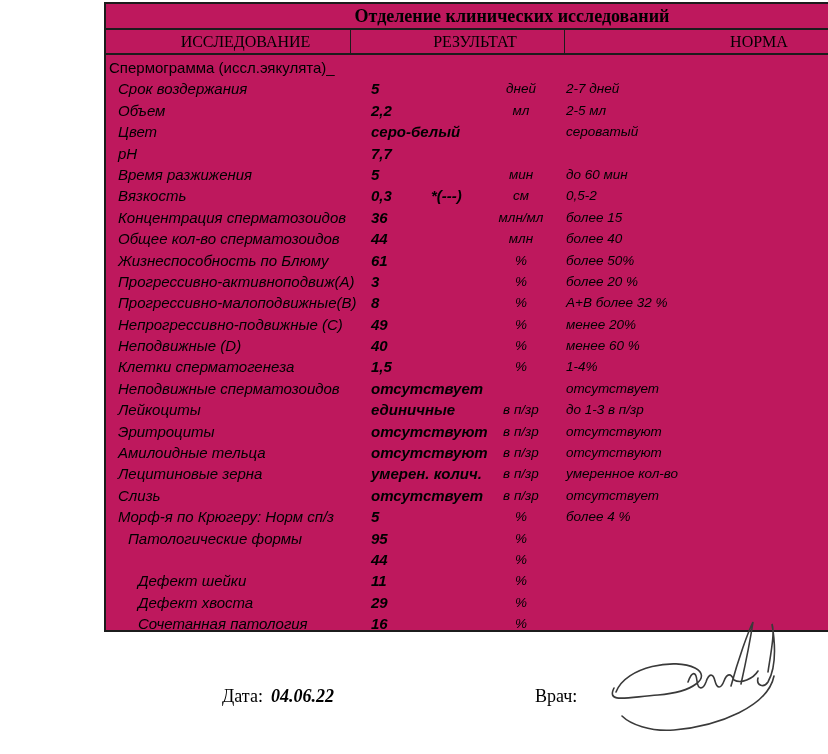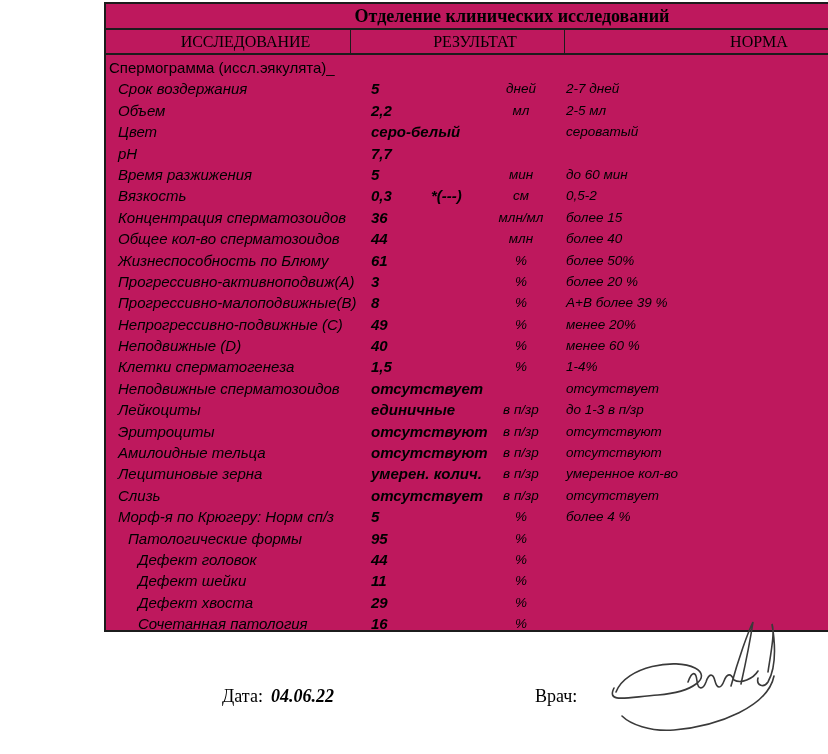--- a/index.html
+++ b/index.html
@@ -116,21 +116,21 @@
       <div class="t-row indent-1">
         <span class="lbl">Прогрессивно-активноподвиж(А)</span>
         <span class="res">3</span>
         <span class="unit">%</span>
         <span class="norm">более 20 %</span>
       </div>
       <div class="t-row indent-1">
         <span class="lbl">Прогрессивно-малоподвижные(В)</span>
         <span class="res">8</span>
         <span class="unit">%</span>
-        <span class="norm">А+В более 39 %</span>
+        <span class="norm">А+В более 32 %</span>
       </div>
       <div class="t-row indent-1">
         <span class="lbl">Непрогрессивно-подвижные (С)</span>
         <span class="res">49</span>
         <span class="unit">%</span>
         <span class="norm">менее 20%</span>
       </div>
       <div class="t-row indent-1">
         <span class="lbl">Неподвижные (D)</span>
         <span class="res">40</span>
@@ -183,21 +183,20 @@
         <span class="res">5</span>
         <span class="unit">%</span>
         <span class="norm">более 4 %</span>
       </div>
       <div class="t-row indent-2">
         <span class="lbl">Патологические формы</span>
         <span class="res">95</span>
         <span class="unit">%</span>
       </div>
       <div class="t-row indent-3">
-        <span class="lbl">Дефект головок</span>
         <span class="res">44</span>
         <span class="unit">%</span>
       </div>
       <div class="t-row indent-3">
         <span class="lbl">Дефект шейки</span>
         <span class="res">11</span>
         <span class="unit">%</span>
       </div>
       <div class="t-row indent-3">
         <span class="lbl">Дефект хвоста</span>

